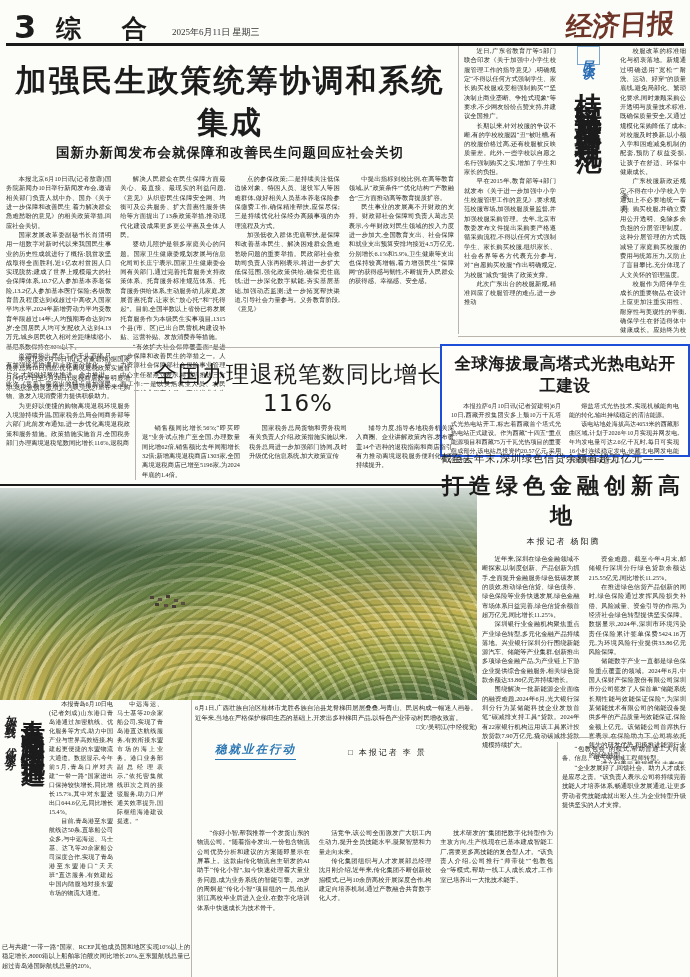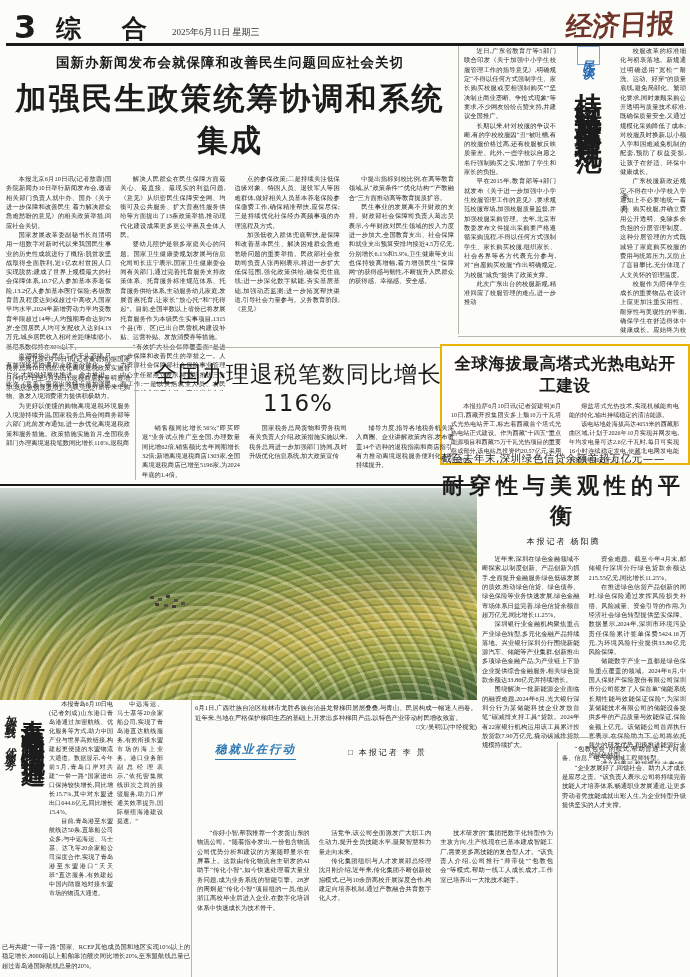--- a/index.html
+++ b/index.html
@@ -24,21 +24,21 @@
   
   .a1-kicker{font-size:13.5px;font-weight:bold;text-align:center;letter-spacing:1px;}
   .a1-head{font-size:31px;font-weight:bold;text-align:center;letter-spacing:2px;margin-top:6px;}
   
   .tag-box{writing-mode:vertical-rl;text-orientation:upright;color:#2a6db5;border:1px solid #7aa6cf;
            font-size:12px;font-weight:bold;padding:4px 2px;letter-spacing:3px;
            font-family:"Liberation Serif",serif;font-style:italic;}
   .a2-head{font-size:27px;font-weight:bold;letter-spacing:6px;line-height:1.05;}
   .author-vert{font-size:8px;color:#333;letter-spacing:2px;}
   
-  .redbox{border:2px solid #eab308;background:#fffefb;padding:7px 9px 22px;}
+  .redbox{border:2px solid #1d4ed8;background:#fffefb;padding:7px 9px 14px;}
   .a3-head{font-size:16.5px;font-weight:bold;text-align:center;letter-spacing:0.5px;margin-bottom:5px;}
   
   .a4-kicker{font-size:11px;text-align:center;font-style:italic;font-weight:bold;letter-spacing:2px;}
   .a4-head{font-size:23px;font-weight:normal;text-align:center;letter-spacing:1px;margin-top:3px;}
   
   .photo{position:absolute;left:0;top:488px;width:477px;height:212px;overflow:hidden;
     background:
       linear-gradient(180deg, rgba(216,224,221,.95) 0%, rgba(205,216,210,.55) 14%, rgba(205,216,210,0) 30%),
       radial-gradient(ellipse at 6% 15%, rgba(56,79,60,.95) 0%, rgba(64,88,66,.75) 18%, rgba(64,88,66,0) 46%),
       radial-gradient(ellipse at 92% 8%, rgba(96,118,92,.8) 0%, rgba(96,118,92,0) 38%),
@@ -69,22 +69,22 @@
 
 <div class="page">
 
   <div class="abs sans pagenum" style="left:14px;top:8px;">3</div>
   <div class="abs sans sectionname" style="left:56px;top:12px;">综 合</div>
   <div class="abs dateline" style="left:172px;top:26px;">2025年6月11日 星期三</div>
   <div class="abs masthead" style="right:16px;top:7px;">经济日报</div>
   <div class="rule" style="left:6px;right:6px;top:43px;height:2.5px;"></div>
 
   <div class="abs" style="left:6px;top:54px;width:448px;">
+    <div class="sans a1-head">加强民生政策统筹协调和系统集成</div>
     <div class="sans a1-kicker">国新办新闻发布会就保障和改善民生问题回应社会关切</div>
-    <div class="sans a1-head">加强民生政策统筹协调和系统集成</div>
     <div class="cols" style="gap:9px;margin-top:12px;height:217px;">
       <div class="body-text">
           <p class="para">本报北京6月10日讯(记者敖蓉)国务院新闻办10日举行新闻发布会,邀请相关部门负责人就中办、国办《关于进一步保障和改善民生 着力解决群众急难愁盼的意见》的相关政策举措,回应社会关切。</p>
           <p class="para">国家发展改革委副秘书长肖渭明用一组数字对新时代以来我国民生事业的历史性成就进行了概括:脱贫攻坚战取得全面胜利,近1亿农村贫困人口实现脱贫;建成了世界上规模最大的社会保障体系,10.7亿人参加基本养老保险,13.2亿人参加基本医疗保险;各级教育普及程度达到或超过中高收入国家平均水平,2024年新增劳动力平均受教育年限超过14年;人均预期寿命达到79岁;全国居民人均可支配收入达到4.13万元,城乡居民收入相对差距继续缩小,基尼系数保持在30%以下。</p>
           <p class="para">肖渭明指出,民生工作千头万绪,只有加强统筹协调,防止政策分散化、碎片化,才能做好整体推进、合力推进。此次《意见》最突出的特点是加强民生政策统筹协调和系统集成,围绕</p>
         </div>
       <div class="body-text">
           <p class="para">解决人民群众在民生保障方面最关心、最直接、最现实的利益问题,《意见》从织密民生保障安全网、均衡可及公共服务、扩大普惠性服务供给等方面提出了13条政策举措,推动现代化建设成果更多更公平惠及全体人民。</p>
           <p class="para">婴幼儿照护是很多家庭关心的问题。国家卫生健康委规划发展与信息化司司长庄宁表示,国家卫生健康委会同有关部门,通过完善托育服务支持政策体系、托育服务标准规范体系、托育服务供给体系,主动服务幼儿家庭,发展普惠托育,让家长“放心托”和“托得起”。目前,全国半数以上省份已将发展托育服务作为本级民生实事项目,1315个县(市、区)已出台民营机构建设补贴、运营补贴、发放消费券等措施。</p>
           <p class="para">“有效扩大社会保障覆盖面”是进一步保障和改善民生的举措之一。人力资源社会保障部社会保险事业管理中心主任翟燕立表示,将重点推进三方面工作:一是以灵活就业人员、农民工、新就业形态人员、高校毕业生为重点,研究制定更适合新就业方式和收入特</p>
@@ -181,21 +181,21 @@
         </div>
     </div>
     <div class="body-text" style="margin-top:4px;height:32px;">
       <span>已与共建“一带一路”国家、RCEP其他成员国和地区实现10%以上的稳定增长,8000箱以上船舶靠泊艘次同比增长20%,至东盟航线总量已超过青岛港国际航线总量的20%。</span>
     </div>
   </div>
   <div class="rule-thin" style="left:191px;top:700px;width:1px;height:277px;"></div>
 
   <div class="abs" style="left:441px;top:452px;width:245px;">
     <div class="sans a6-kicker">截至去年末,深圳绿色信贷余额首超万亿元——</div>
-    <div class="sans a6-head">耐穿性与美观性的平衡</div>
+    <div class="sans a6-head">打造绿色金融创新高地</div>
     <div class="a6-byline">本报记者 杨阳腾</div>
     <div class="cols" style="gap:9px;margin-left:41px;margin-top:7px;height:210px;">
       <div class="body-text">
           <p class="para">近年来,深圳在绿色金融领域不断探索,以制度创新、产品创新为抓手,全面提升金融服务绿色低碳发展的质效,推动绿色信贷、绿色债券、绿色保险等业务快速发展,绿色金融市场体系日益完善,绿色信贷余额首超万亿元,同比增长11.25%。</p>
           <p class="para">深圳银行业金融机构聚焦重点产业绿色转型,多元化金融产品持续落地。兴业银行深圳分行围绕新能源汽车、储能等产业集群,创新推出多项绿色金融产品,为产业链上下游企业提供综合金融服务,相关绿色贷款余额达33.86亿元并持续增长。</p>
           <p class="para">围绕解决一批新能源企业面临的融资难题,2024年6月,光大银行深圳分行为某储能科技企业发放首笔“碳减排支持工具”贷款。2024年有22家银行机构运用该工具累计投放贷款7.90万亿元,撬动碳减排贷款规模持续扩大。</p>
         </div>
       <div class="body-text">
           <p class="para">资金难题。截至今年4月末,邮储银行深圳分行绿色贷款余额达215.55亿元,同比增长11.25%。</p>
           <p class="para">在推进绿色信贷产品创新的同时,绿色保险通过发挥风险损失补偿、风险减量、资金引导的作用,为经济社会绿色转型提供坚实保障。数据显示,2024年,深圳市环境污染责任保险累计签单保费5424.16万元,为环境风险行业提供33.86亿元风险保障。</p>

